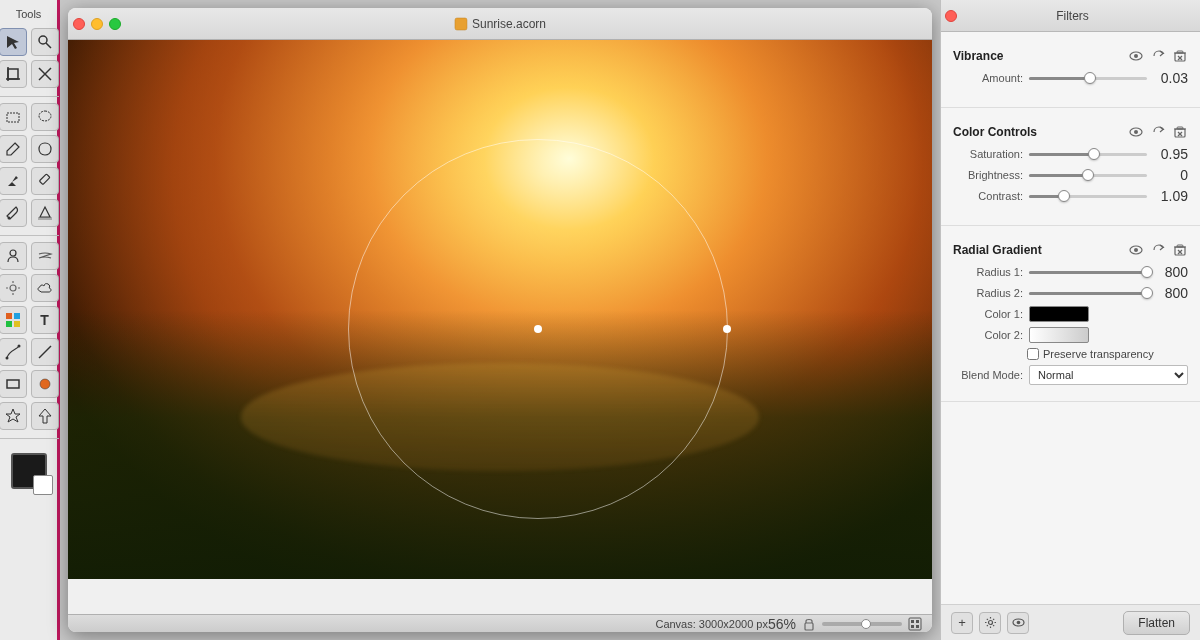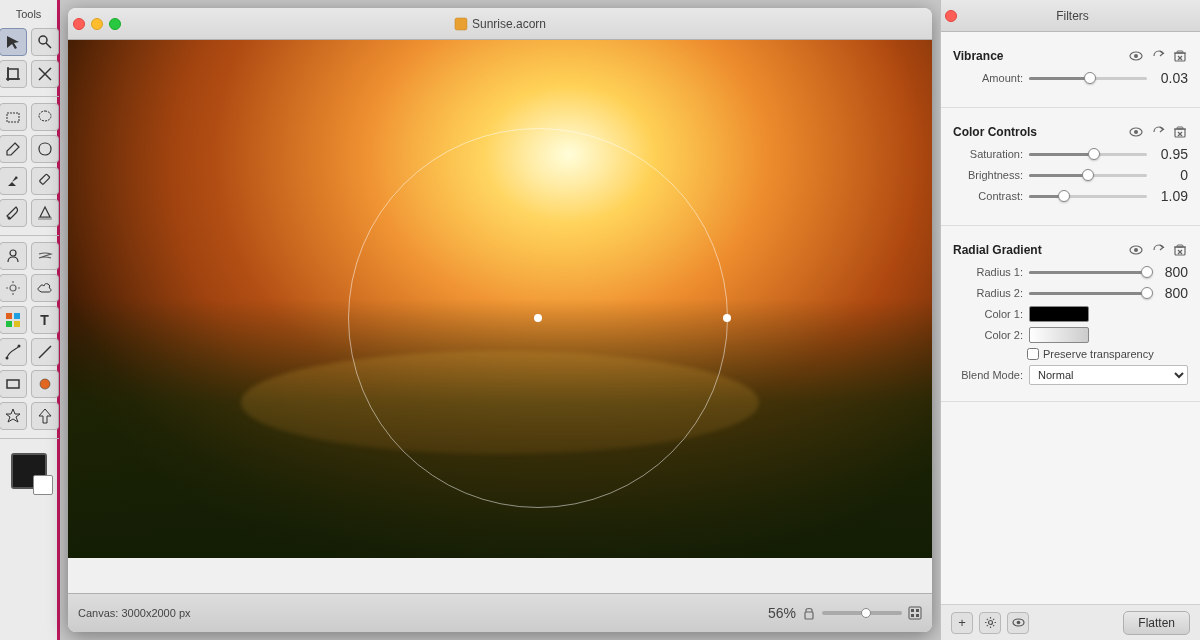--- a/index.html
+++ b/index.html
@@ -158,27 +158,27 @@
       position: absolute;
       width: 8px; height: 8px;
       background: white;
       border-radius: 50%;
       top: 50%;
       right: -4px;
       transform: translateY(-50%);
     }
 
     #canvas-statusbar {
-      height: 39px;
+      height: 18px;
       background: linear-gradient(to bottom, #ddd, #ccc);
       border-top: 1px solid #b0b0b0;
       display: flex;
       align-items: center;
       padding: 0 10px;
-      justify-content: space-between;
+      justify-content: flex-end;
       margin-top: 35px;
     }
     .status-left { font-size: 11px; color: #444; }
     .status-right { display: flex; align-items: center; gap: 6px; font-size: 14px; color: #444; }
     .zoom-slider {
       width: 80px;
       height: 4px;
       background: #aaa;
       border-radius: 2px;
       position: relative;

